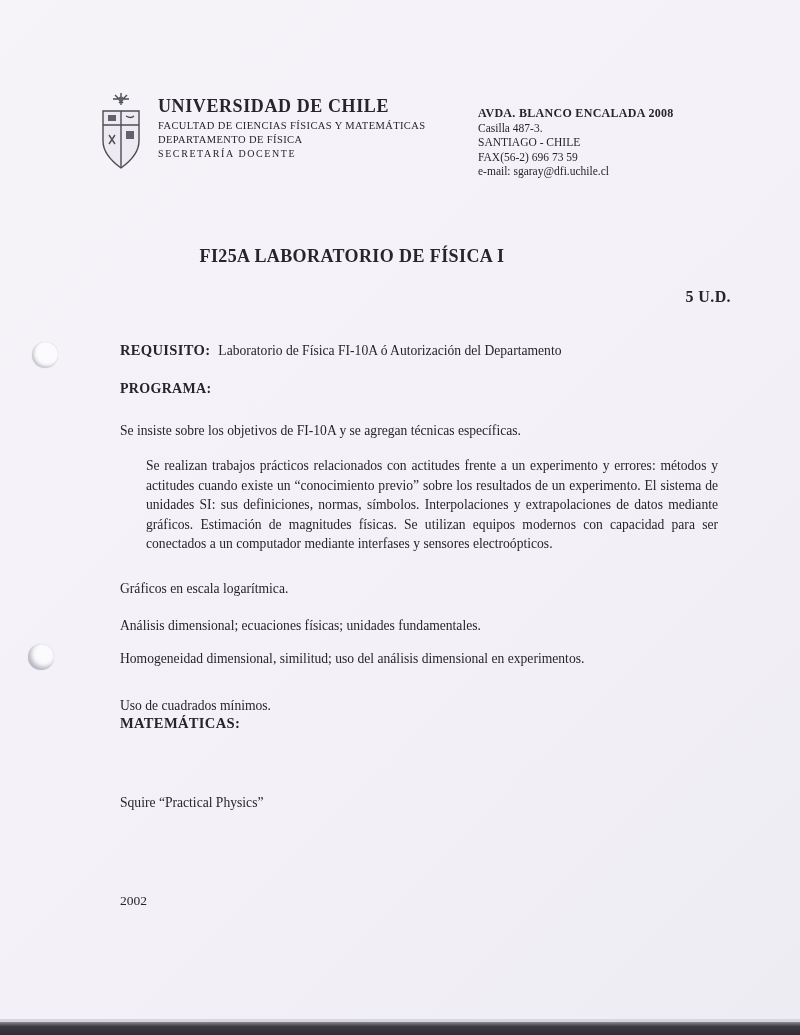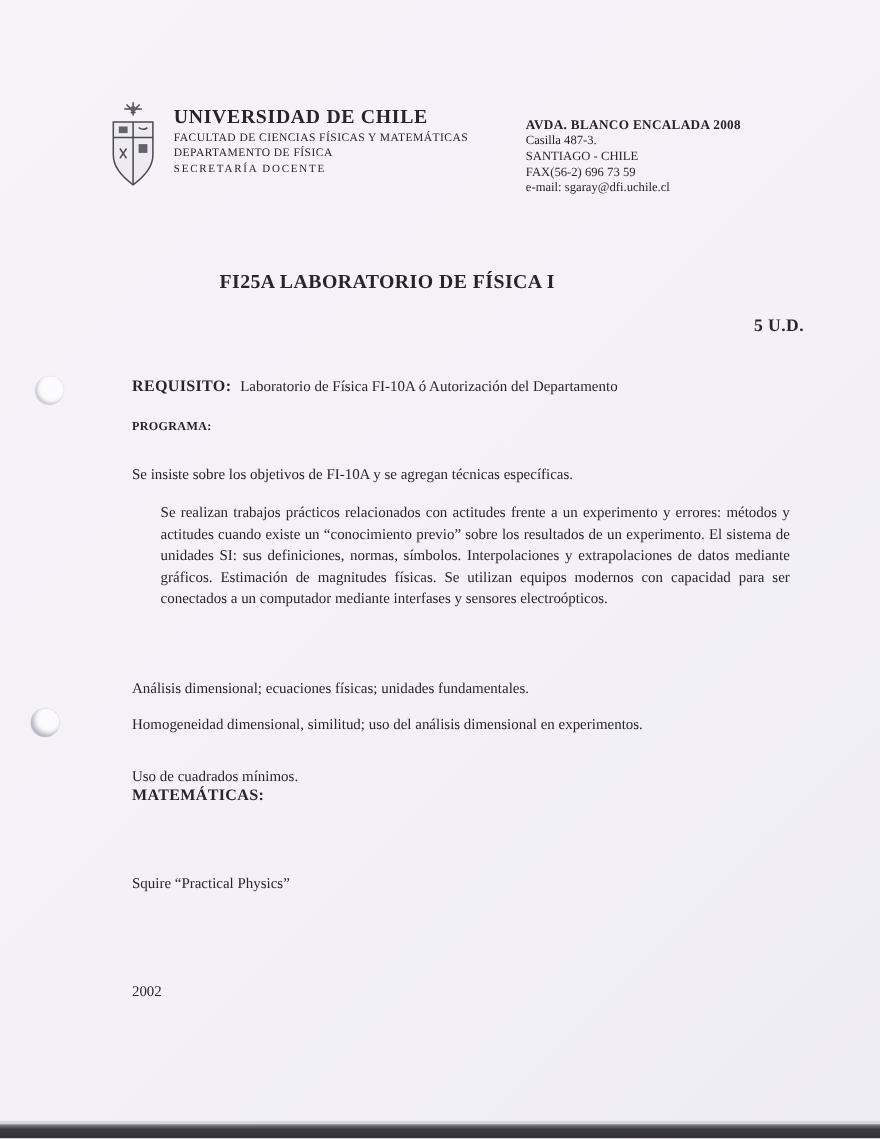--- a/index.html
+++ b/index.html
@@ -41,21 +41,21 @@
   }
   .credits{
     position:absolute;top:288px;right:112px;
     font-size:16px;font-weight:bold;letter-spacing:0.4px;
   }
   
   .bodytxt{position:absolute;left:120px;width:572px;font-size:13.6px;line-height:19.5px;margin:0;}
   .lab{font-weight:bold;font-size:14.6px;letter-spacing:0.3px;}
   .req{top:341px;}
   .req .lab{margin-right:8px;}
-  .programa-label{top:379px;font-size:11px;}
+  .programa-label{top:379px;font-size:14px;}
   .p0{top:421px;}
   .p1{top:456px;text-align:justify;margin-left:26px;}
   .p2{top:579px;}
   .p3{top:616px;}
   .p4{top:649px;}
   .p5{top:696px;}
   .biblio-label{top:714px;}
   .b0{top:793px;}
   .b1{top:771px;}
   .year{position:absolute;left:120px;top:893px;font-size:13.5px;}
@@ -111,20 +111,21 @@
   <div class="doc-title">FI25A LABORATORIO DE FÍSICA I</div>
   <div class="credits">5 U.D.</div>
 
   <p class="bodytxt req">
     <span class="lab">REQUISITO:</span><span>Laboratorio de Física FI-10A ó Autorización del Departamento</span>
   </p>
 
   <p class="bodytxt lab programa-label">PROGRAMA:</p>
   <p class="bodytxt p0">Se insiste sobre los objetivos de FI-10A y se agregan técnicas específicas.</p>
   <p class="bodytxt p1">Se realizan trabajos prácticos relacionados con actitudes frente a un experimento y errores: métodos y actitudes cuando existe un “conocimiento previo” sobre los resultados de un experimento. El sistema de unidades SI: sus definiciones, normas, símbolos. Interpolaciones y extrapolaciones de datos mediante gráficos. Estimación de magnitudes físicas. Se utilizan equipos modernos con capacidad para ser conectados a un computador mediante interfases y sensores electroópticos.</p>
+  <p class="bodytxt p2">Gráficos en escala logarítmica.</p>
   <p class="bodytxt p3">Análisis dimensional; ecuaciones físicas; unidades fundamentales.</p>
   <p class="bodytxt p4">Homogeneidad dimensional, similitud; uso del análisis dimensional en experimentos.</p>
   <p class="bodytxt p5">Uso de cuadrados mínimos.</p>
 
   <p class="bodytxt lab biblio-label">MATEMÁTICAS:</p>
   <p class="bodytxt b0">Squire “Practical Physics”</p>
 
   <div class="year">2002</div>
 
   <div class="scan-edge-line"></div>

